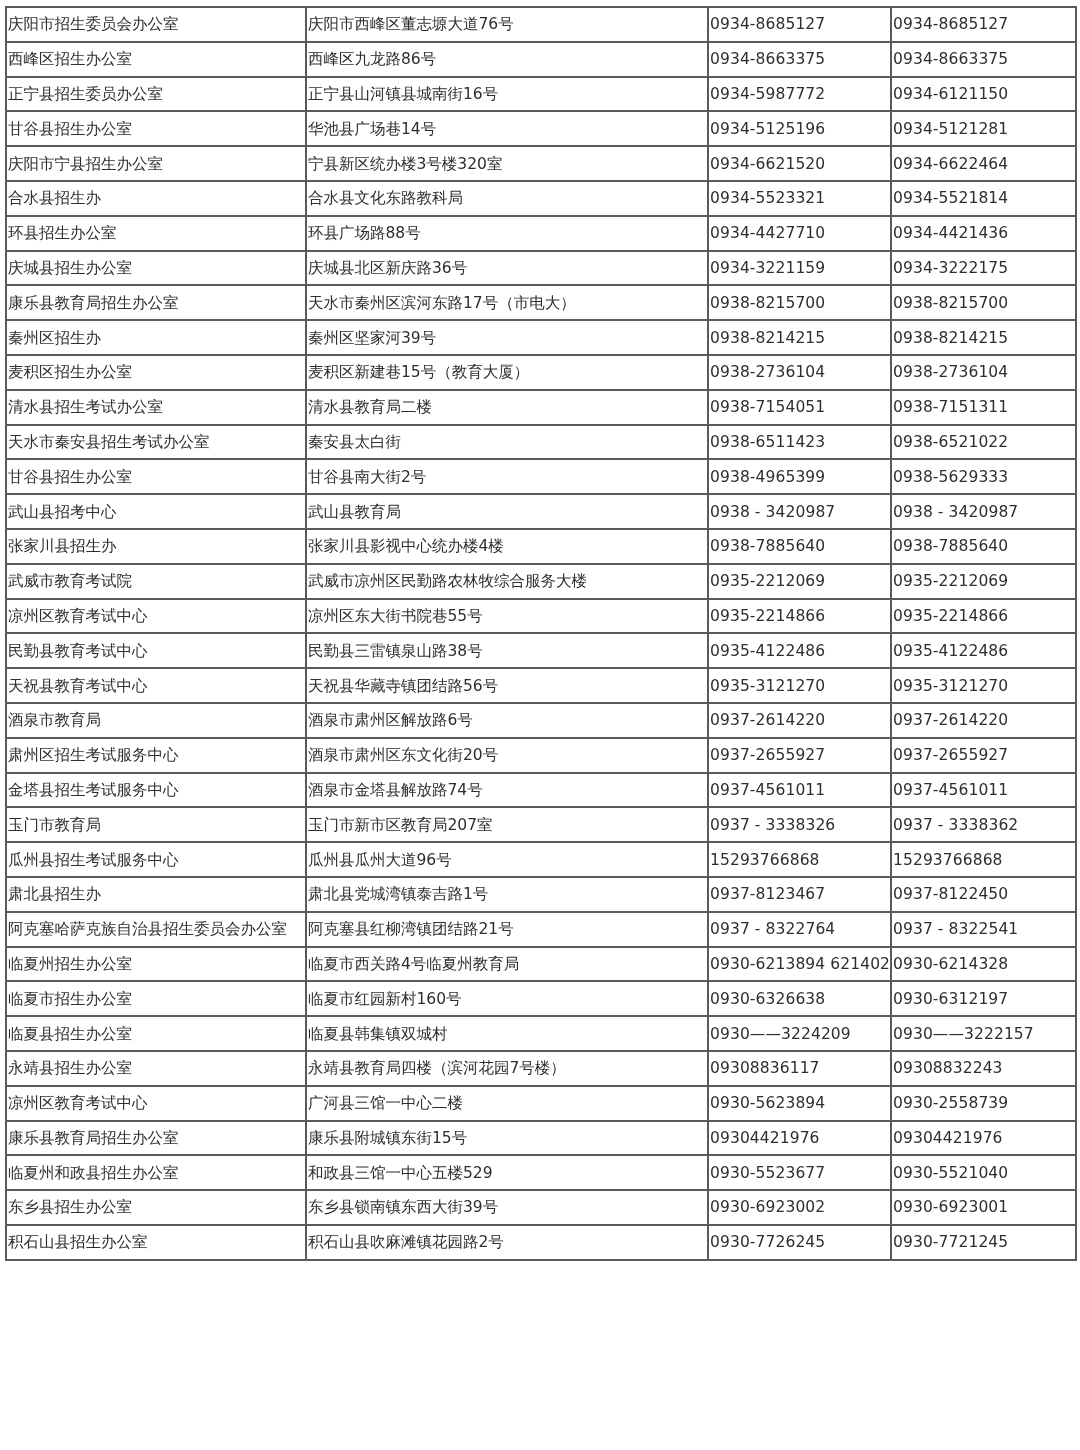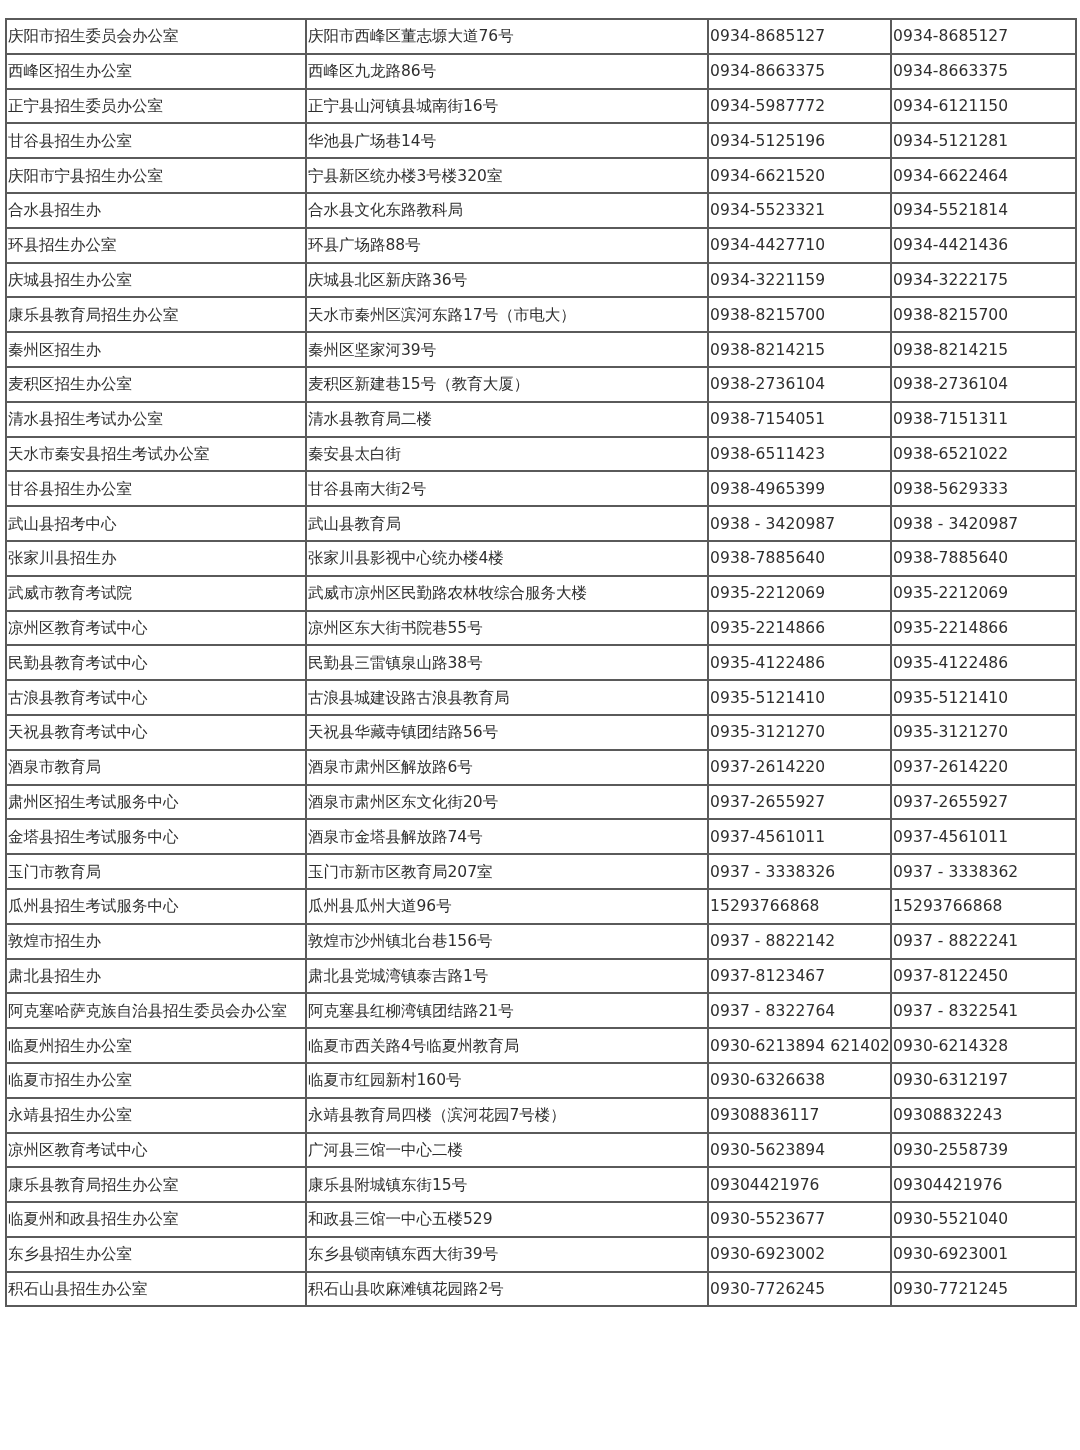--- a/index.html
+++ b/index.html
@@ -13,21 +13,20 @@
     overflow: hidden;
     position: relative;
     font-family: "DejaVu Sans", "Liberation Sans", sans-serif;
     color: #2b2b2b;
   }
   .table-wrap {
     position: absolute;
     left: 5px;
     top: 6px;
     width: 1076px;
-    margin-top: 12px;
   }
   table {
     border-collapse: collapse;
     table-layout: fixed;
     width: 1070px;
   }
   col.c-name { width: 300px; }
   col.c-addr { width: 402px; }
   col.c-tel1 { width: 183px; }
   col.c-tel2 { width: 185px; }
@@ -168,26 +167,20 @@
           <td class="tel">0935-2214866</td>
           <td class="tel">0935-2214866</td>
         </tr>
         <tr>
           <td>民勤县教育考试中心</td>
           <td>民勤县三雷镇泉山路38号</td>
           <td class="tel">0935-4122486</td>
           <td class="tel">0935-4122486</td>
         </tr>
         <tr>
-          <td>古浪县教育考试中心</td>
-          <td>古浪县城建设路古浪县教育局</td>
-          <td class="tel">0935-5121410</td>
-          <td class="tel">0935-5121410</td>
-        </tr>
-        <tr>
           <td>天祝县教育考试中心</td>
           <td>天祝县华藏寺镇团结路56号</td>
           <td class="tel">0935-3121270</td>
           <td class="tel">0935-3121270</td>
         </tr>
         <tr>
           <td>酒泉市教育局</td>
           <td>酒泉市肃州区解放路6号</td>
           <td class="tel">0937-2614220</td>
           <td class="tel">0937-2614220</td>
@@ -210,26 +203,20 @@
           <td class="tel">0937 - 3338326</td>
           <td class="tel">0937 - 3338362</td>
         </tr>
         <tr>
           <td>瓜州县招生考试服务中心</td>
           <td>瓜州县瓜州大道96号</td>
           <td class="tel">15293766868</td>
           <td class="tel">15293766868</td>
         </tr>
         <tr>
-          <td>敦煌市招生办</td>
-          <td>敦煌市沙州镇北台巷156号</td>
-          <td class="tel">0937 - 8822142</td>
-          <td class="tel">0937 - 8822241</td>
-        </tr>
-        <tr>
           <td>肃北县招生办</td>
           <td>肃北县党城湾镇泰吉路1号</td>
           <td class="tel">0937-8123467</td>
           <td class="tel">0937-8122450</td>
         </tr>
         <tr>
           <td>阿克塞哈萨克族自治县招生委员会办公室</td>
           <td>阿克塞县红柳湾镇团结路21号</td>
           <td class="tel">0937 - 8322764</td>
           <td class="tel">0937 - 8322541</td>
@@ -238,20 +225,26 @@
           <td>临夏州招生办公室</td>
           <td>临夏市西关路4号临夏州教育局</td>
           <td class="tel">0930-6213894  6214023</td>
           <td class="tel">0930-6214328</td>
         </tr>
         <tr>
           <td>临夏市招生办公室</td>
           <td>临夏市红园新村160号</td>
           <td class="tel">0930-6326638</td>
           <td class="tel">0930-6312197</td>
+        </tr>
+        <tr>
+          <td>临夏县招生办公室</td>
+          <td>临夏县韩集镇双城村</td>
+          <td class="tel">0930——3224209</td>
+          <td class="tel">0930——3222157</td>
         </tr>
         <tr>
           <td>永靖县招生办公室</td>
           <td>永靖县教育局四楼（滨河花园7号楼）</td>
           <td class="tel">09308836117</td>
           <td class="tel">09308832243</td>
         </tr>
         <tr>
           <td>凉州区教育考试中心</td>
           <td>广河县三馆一中心二楼</td>

